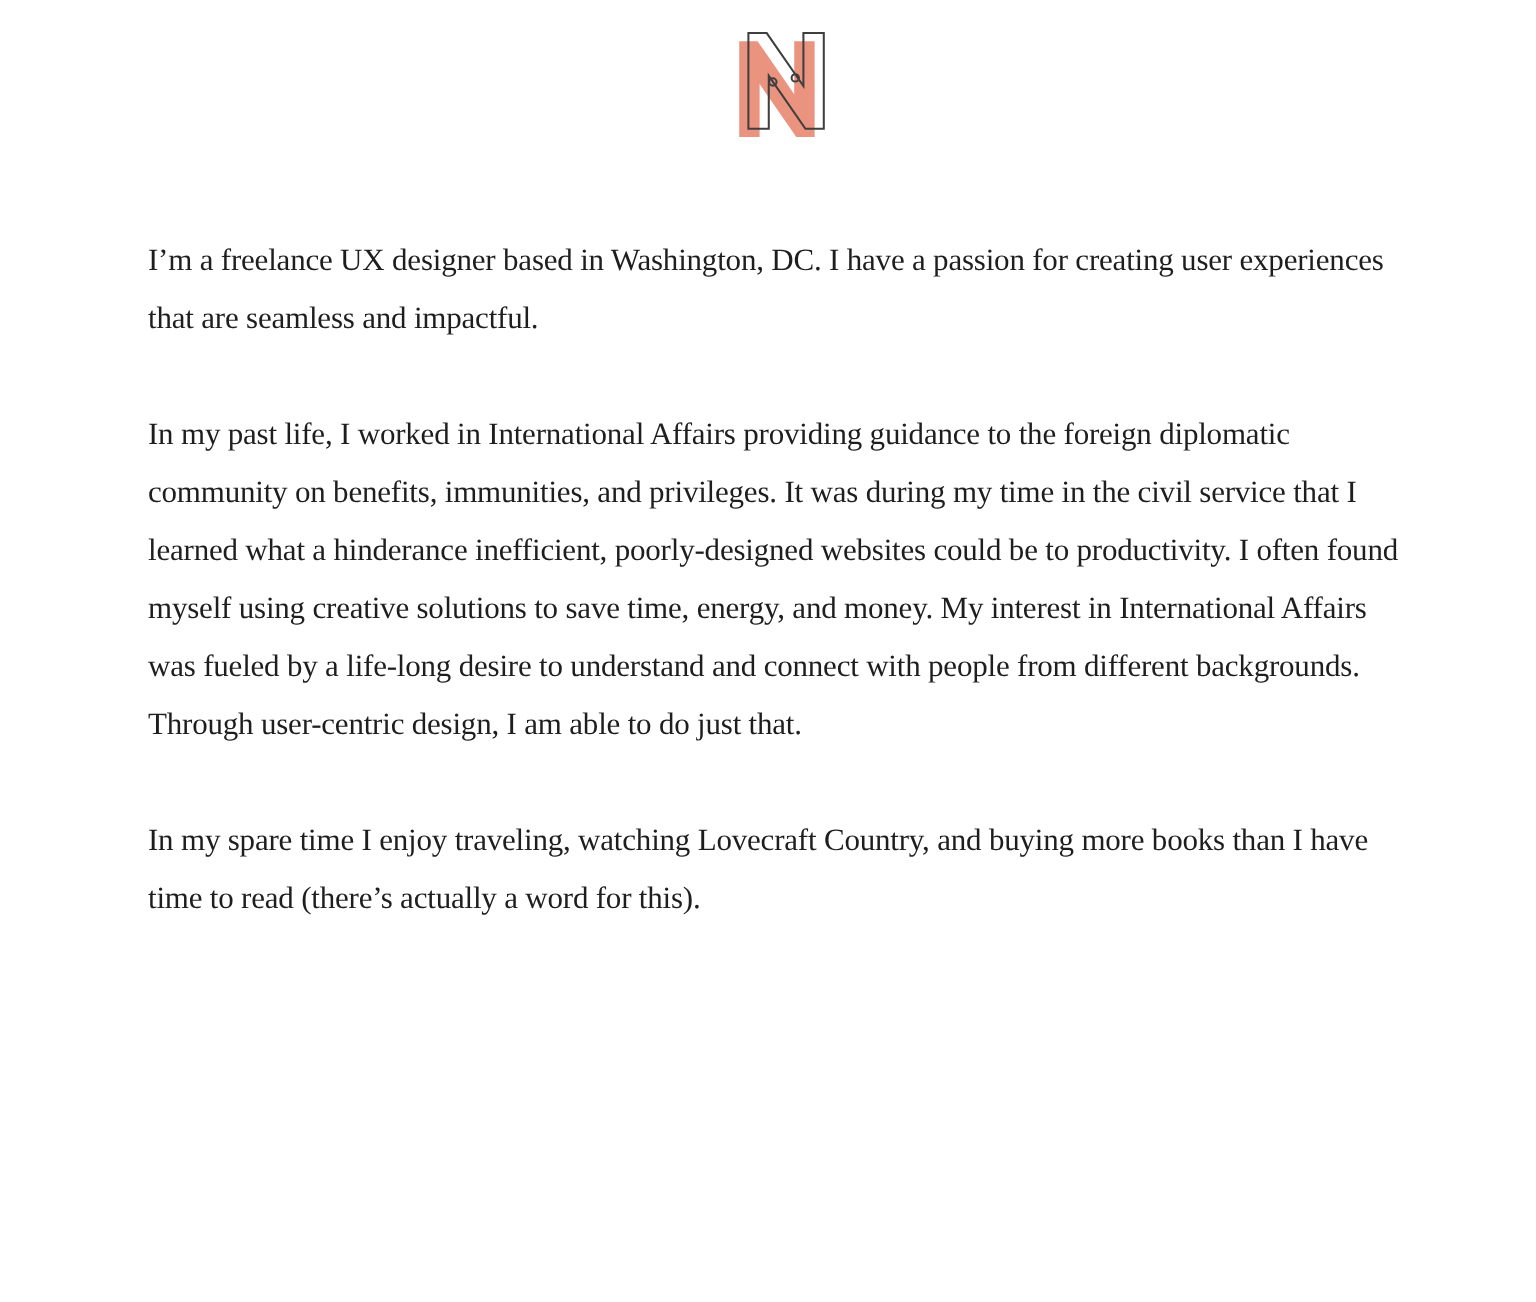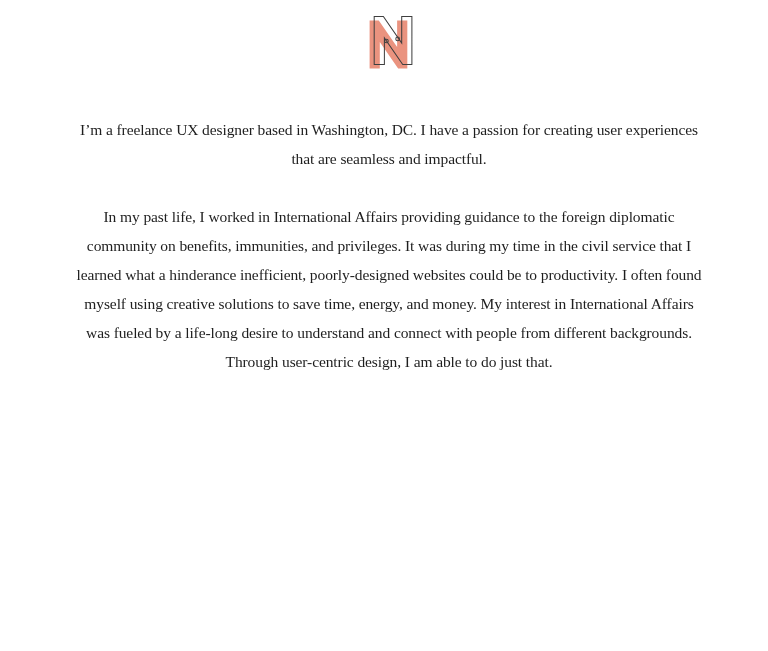--- a/index.html
+++ b/index.html
@@ -33,21 +33,20 @@
     width: 630px;
     margin: 42px auto 0;
     transform: translateX(5px);
   }
   .about p {
     margin: 0 0 29px 0;
     font-size: 15.5px;
     line-height: 29px;
     letter-spacing: -0.1px;
     color: var(--text);
-    text-align: center;
   }
   .about p:last-child { margin-bottom: 0; }
 </style>
 </head>
 <body>
 
 <header class="site-header">
   <a class="logo">
     <svg width="45" height="54" viewBox="0 0 44 53" aria-hidden="true">
 
@@ -60,13 +59,14 @@
         <circle cx="24" cy="23" r="1.8"></circle>
         <circle cx="13" cy="25" r="1.8"></circle>
       </g>
     </svg>
   </a>
 </header>
 
 <main class="about">
   <p>I’m a freelance UX designer based in Washington, DC. I have a passion for creating user experiences that are seamless and impactful.</p>
   <p>In my past life, I worked in International Affairs providing guidance to the foreign diplomatic community on benefits, immunities, and privileges. It was during my time in the civil service that I learned what a hinderance inefficient, poorly-designed websites could be to productivity. I often found myself using creative solutions to save time, energy, and money. My interest in International Affairs was fueled by a life-long desire to understand and connect with people from different backgrounds. Through user-centric design, I am able to do just that.</p>
+  <p>In my spare time I enjoy traveling, watching Lovecraft Country, and buying more books than I have time to read (there’s actually a word for this).</p>
 </main>
 
 </body></html>

